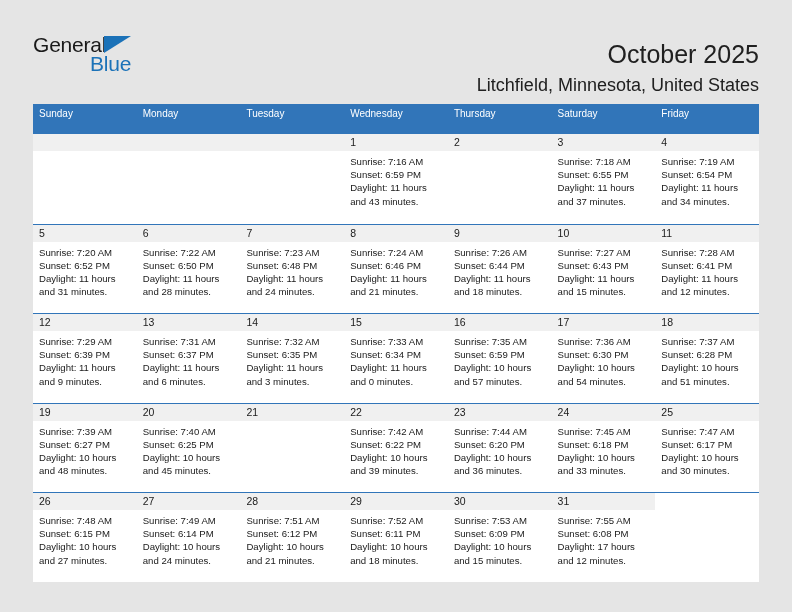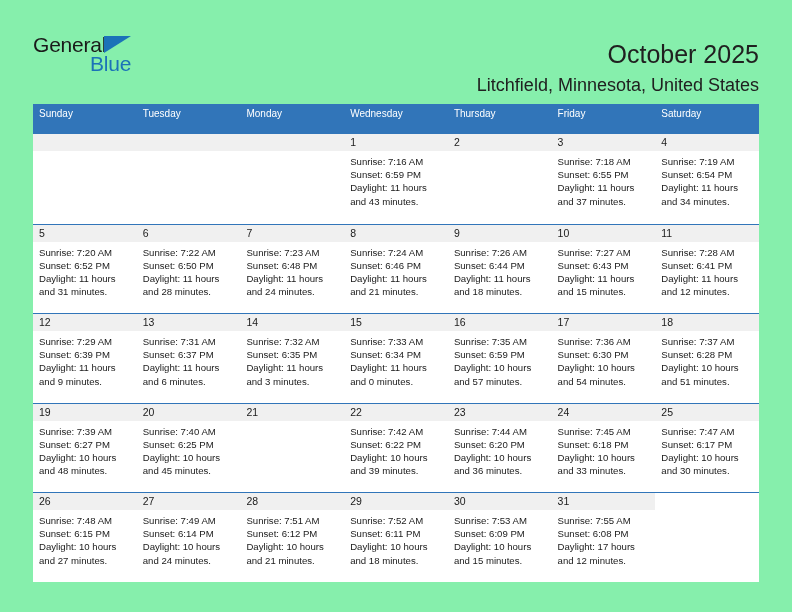--- a/index.html
+++ b/index.html
@@ -10,21 +10,21 @@
     height: 612px;
     background: #ffffff;
     font-family: "Liberation Sans", sans-serif;
     -webkit-font-smoothing: antialiased;
   }
 
   .page {
     position: relative;
     width: 792px;
     height: 612px;
-    background: #86efac;
+    background: #e5e5e5;
   }
 
   
   .header {
     position: absolute;
     left: 33px;
     top: 28px;
     width: 726px;
     height: 72px;
   }
@@ -157,26 +157,26 @@
     <div class="title-wrap">
       <div class="cal-title">October 2025</div>
       <div class="cal-sub">Litchfield, Minnesota, United States</div>
     </div>
 
   </div>
 
   <div class="calendar">
     <div class="dow-row" id="dow-row">
         <div class="dow">Sunday</div>
+        <div class="dow">Monday</div>
         <div class="dow">Tuesday</div>
-        <div class="dow">Monday</div>
         <div class="dow">Wednesday</div>
         <div class="dow">Thursday</div>
+        <div class="dow">Saturday</div>
         <div class="dow">Friday</div>
-        <div class="dow">Saturday</div>
       </div>
     <div id="weeks-container">
         <div class="week">
           <div class="cell empty">
             <div class="daynum"></div>
           </div>
           <div class="cell empty">
             <div class="daynum"></div>
           </div>
           <div class="cell empty">

